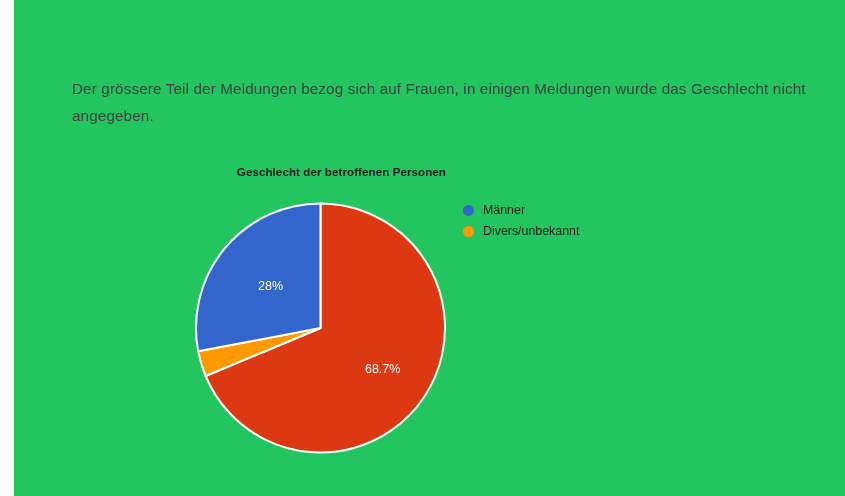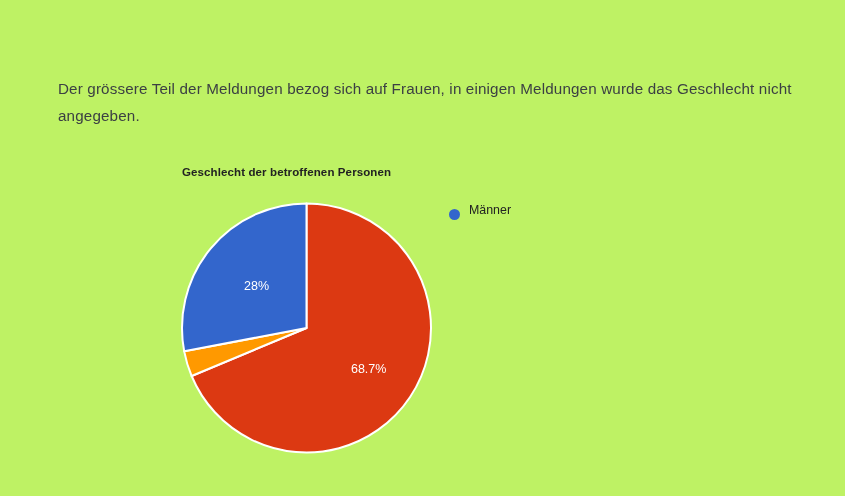--- a/index.html
+++ b/index.html
@@ -13,21 +13,22 @@
     height: 496px;
     position: relative;
     overflow: hidden;
     font-family: "Liberation Sans", sans-serif;
     -webkit-font-smoothing: antialiased;
   }
 
   #page {
     position: absolute;
     inset: 0;
-    background: #bef264;
+    background: #22c55e;
+    margin-left: 14px;
   }
 
   
   #intro-paragraph {
     position: absolute;
     left: 58px;
     top: 60px;
     width: 770px;
     font-size: 15.2px;
     line-height: 27px;
@@ -42,21 +43,21 @@
     top: 150px;
     width: 845px;
     height: 346px;
   }
 
   #chart-title {
     position: absolute;
     left: 182px;
     top: 16px;
     width: 250px;
-    text-align: left;
+    text-align: right;
     font-size: 11.5px;
     font-weight: bold;
     color: #222222;
     letter-spacing: 0.01em;
     white-space: nowrap;
   }
 
   #pie-wrapper {
     position: absolute;
     left: 175px;
@@ -83,21 +84,21 @@
   
   #chart-legend {
     position: absolute;
     left: 449px;
     top: 50px;
     width: 200px;
   }
 
   .legend-item {
     display: flex;
-    align-items: flex-end;
+    align-items: center;
     height: 20px;
     margin-bottom: 1px;
   }
 
   .legend-swatch {
     width: 11px;
     height: 11px;
     border-radius: 50%;
     flex: 0 0 auto;
     margin-right: 9px;
@@ -133,17 +134,21 @@
             <text x="81.62" y="89.73" class="slice-label" fill="#ffffff">28%</text>
           </g>
       </svg>
     </div>
 
     <div id="chart-legend">
         <div class="legend-item">
           <span class="legend-swatch" style="background: rgb(51, 102, 204);"></span>
           <span class="legend-label">Männer</span>
         </div>
+        <div class="legend-item">
+          <span class="legend-swatch" style="background: rgb(255, 153, 0);"></span>
+          <span class="legend-label">Divers/unbekannt</span>
+        </div>
       </div>
 
   </div>
 
 </div>
 
 </body></html>

